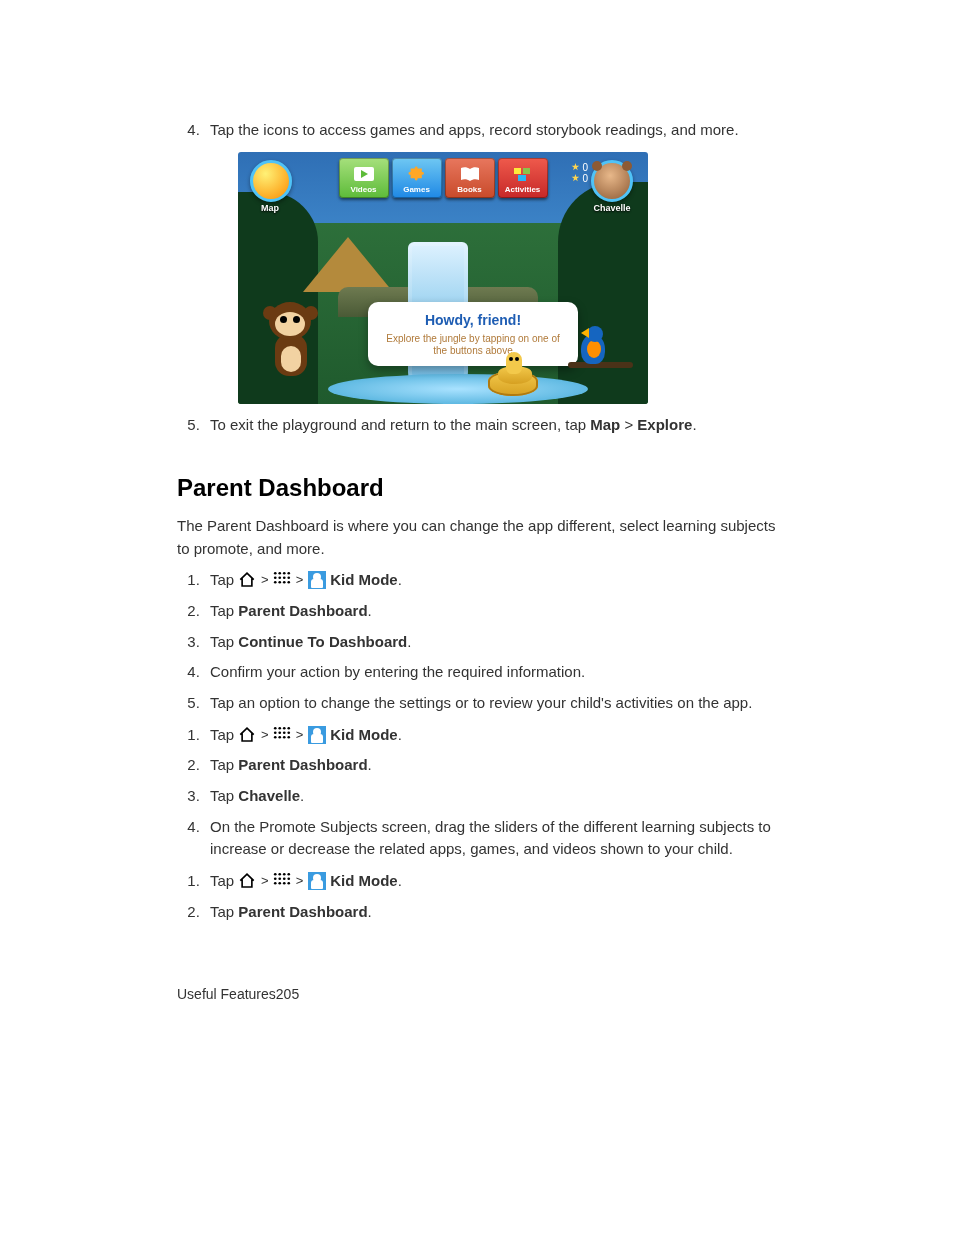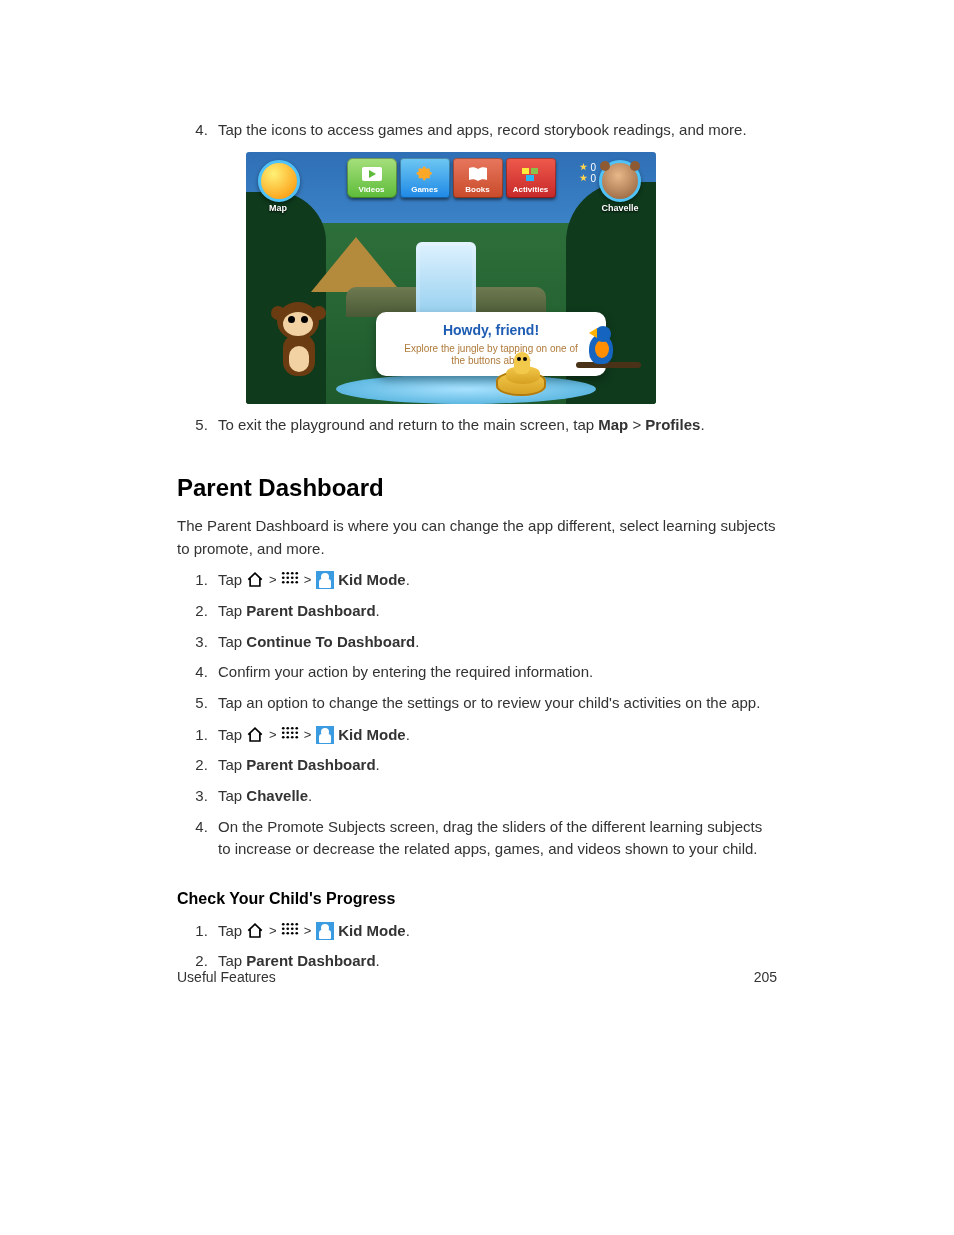--- a/index.html
+++ b/index.html
@@ -21,21 +21,21 @@
     }
     .content {
       padding: 0 90px 0 90px;
     }
     ol {
       padding-left: 1.8em;
       margin: 0.6em 0;
     }
     ol li {
       padding-left: 0.4em;
-      margin: 0.55em 8px;
+      margin: 0.55em 0;
     }
     h2.section {
       font-family: Arial Black, Arial, sans-serif;
       font-weight: 900;
       font-size: 24px;
       margin: 1.4em 0 0.4em 0;
       color: #000;
     }
     h3.subsection {
       font-family: Arial Black, Arial, sans-serif;
@@ -106,21 +106,21 @@
       font-size: 9px; font-weight: bold; color: #fff; text-shadow: 0 1px 2px #000;
     }
     .tab {
       width: 50px; height: 40px; border-radius: 4px;
       display: flex; flex-direction: column; align-items: center; justify-content: flex-end;
       font-size: 8px; font-weight: bold; color: #fff;
       box-shadow: inset 0 0 0 1px rgba(0,0,0,0.3), 0 2px 3px rgba(0,0,0,0.5);
       padding-bottom: 2px; box-sizing: border-box;
       position: relative;
     }
-    .tab.videos { background: linear-gradient(#a6e07c,#5dbb39); border-radius: 6px; }
+    .tab.videos { background: linear-gradient(#a6e07c,#5dbb39); }
     .tab.games  { background: linear-gradient(#6fc8f3,#1e88e5); justify-content: flex-end; }
     .tab.books  { background: linear-gradient(#e8775e,#c84a2a); }
     .tab.acts   { background: linear-gradient(#ef5a4c,#c62828); }
     .tab .ico { width: 24px; height: 18px; margin-bottom: 1px; }
     .stars {
       position: absolute; top: 10px; right: 60px;
       color: #fff; font-size: 10px; line-height: 1.1;
     }
     .stars div { display:flex; align-items:center; gap:3px; }
     .stars .staricon {
@@ -138,23 +138,23 @@
       box-shadow: 0 2px 4px rgba(0,0,0,0.4);
       position: relative;
     }
     .avatar .circ::before, .avatar .circ::after {
       content:""; position:absolute; background:#8d5a34; border-radius:50%;
       width:10px; height:10px; top:-2px;
     }
     .avatar .circ::before { left:-2px; }
     .avatar .circ::after { right:-2px; }
     .bubble {
-      position: absolute; left: 130px; top: 160px;
+      position: absolute; left: 130px; top: 150px;
       width: 190px; background: #fff; border-radius: 10px;
-      padding: 8px 20px; box-shadow: 0 4px 10px rgba(0,0,0,0.35);
+      padding: 8px 10px; box-shadow: 0 4px 10px rgba(0,0,0,0.35);
       text-align: center;
     }
     .bubble h4 {
       margin: 0 0 2px 0; font-size: 14px; font-weight: 800; color: #1e5db3;
     }
     .bubble p {
       margin: 0; font-size: 10px; color: #b07a3a; font-weight: normal; line-height: 1.25;
     }
     .monkey {
       position:absolute; left:15px; bottom:15px; width:75px; height:95px;
@@ -198,22 +198,22 @@
       content:""; position:absolute; left:5px; top:2px; width:8px; height:8px;
       background:#fff; border-radius:50%;
     }
     .kidmode-icon::after {
       content:""; position:absolute; left:3px; top:8px; width:12px; height:9px;
       background:#fff; border-radius:3px 3px 1px 1px;
     }
     .gt { font-size: 13px; vertical-align: 1px; margin: 0 1px; }
     
     .footer {
-      position: absolute; bottom: 62px; left: 90px; right: 90px;
-      display: flex; justify-content: space-between;
+      position: absolute; bottom: 45px; left: 90px; right: 90px;
+      display: flex; 
       font-size: 14px; color: #333;
     }
   </style>
 </head>
 <body>
 
 <div class="page">
   <div class="content">
 
     <ol start="4">
@@ -306,21 +306,21 @@
           <div class="branch"></div>
           <div class="parrot">
             <div class="body"></div>
               <div class="wing"></div>
               <div class="head"></div>
               <div class="beak"></div>
           </div>
         </div>
       </li>
       <li>
-        <span>To exit the playground and return to the main screen, tap </span><strong>Map</strong><span> &gt; </span><strong>Profiles</strong><span>.</span>
+        <span>To exit the playground and return to the main screen, tap </span><strong>Map</strong><span> &gt; </span><strong>Explore</strong><span>.</span>
       </li>
     </ol>
 
     <h2 class="section">Parent Dashboard</h2>
     <p>The Parent Dashboard is where you can change the app different, select learning subjects to promote, and more.</p>
     <ol id="pd-list">
         <li><span>Tap </span><span class="inline-icon"><svg viewBox="0 0 24 24">
               <path fill="none" stroke="#000" stroke-width="2.2" d="M3 11.5L12 3l9 8.5M5.5 10v10h13V10"></path>
             </svg></span><span class="gt"> &gt; </span><span class="inline-icon"><svg viewBox="0 0 24 24">
               <circle cx="3" cy="3" r="1.8" fill="#000"></circle>
@@ -357,21 +357,20 @@
               <circle cx="3" cy="15" r="1.8" fill="#000"></circle>
               <circle cx="9" cy="15" r="1.8" fill="#000"></circle>
               <circle cx="15" cy="15" r="1.8" fill="#000"></circle>
               <circle cx="21" cy="15" r="1.8" fill="#000"></circle>
             </svg></span><span class="gt"> &gt; </span><span class="kidmode-icon"></span> <strong>Kid Mode</strong><span>.</span></li>
         <li><span>Tap </span><strong>Parent Dashboard</strong><span>.</span></li>
         <li><span>Tap </span><strong>Chavelle</strong><span>.</span></li>
         <li><span>On the Promote Subjects screen, drag the sliders of the different learning subjects to increase or decrease the related apps, games, and videos shown to your child.</span></li>
       </ol>
 
-    <h3 class="subsection">Check Your Child's Progress</h3>
     <ol id="cp-list">
         <li><span>Tap </span><span class="inline-icon"><svg viewBox="0 0 24 24">
               <path fill="none" stroke="#000" stroke-width="2.2" d="M3 11.5L12 3l9 8.5M5.5 10v10h13V10"></path>
             </svg></span><span class="gt"> &gt; </span><span class="inline-icon"><svg viewBox="0 0 24 24">
               <circle cx="3" cy="3" r="1.8" fill="#000"></circle>
               <circle cx="9" cy="3" r="1.8" fill="#000"></circle>
               <circle cx="15" cy="3" r="1.8" fill="#000"></circle>
               <circle cx="21" cy="3" r="1.8" fill="#000"></circle>
               <circle cx="3" cy="9" r="1.8" fill="#000"></circle>
               <circle cx="9" cy="9" r="1.8" fill="#000"></circle>

